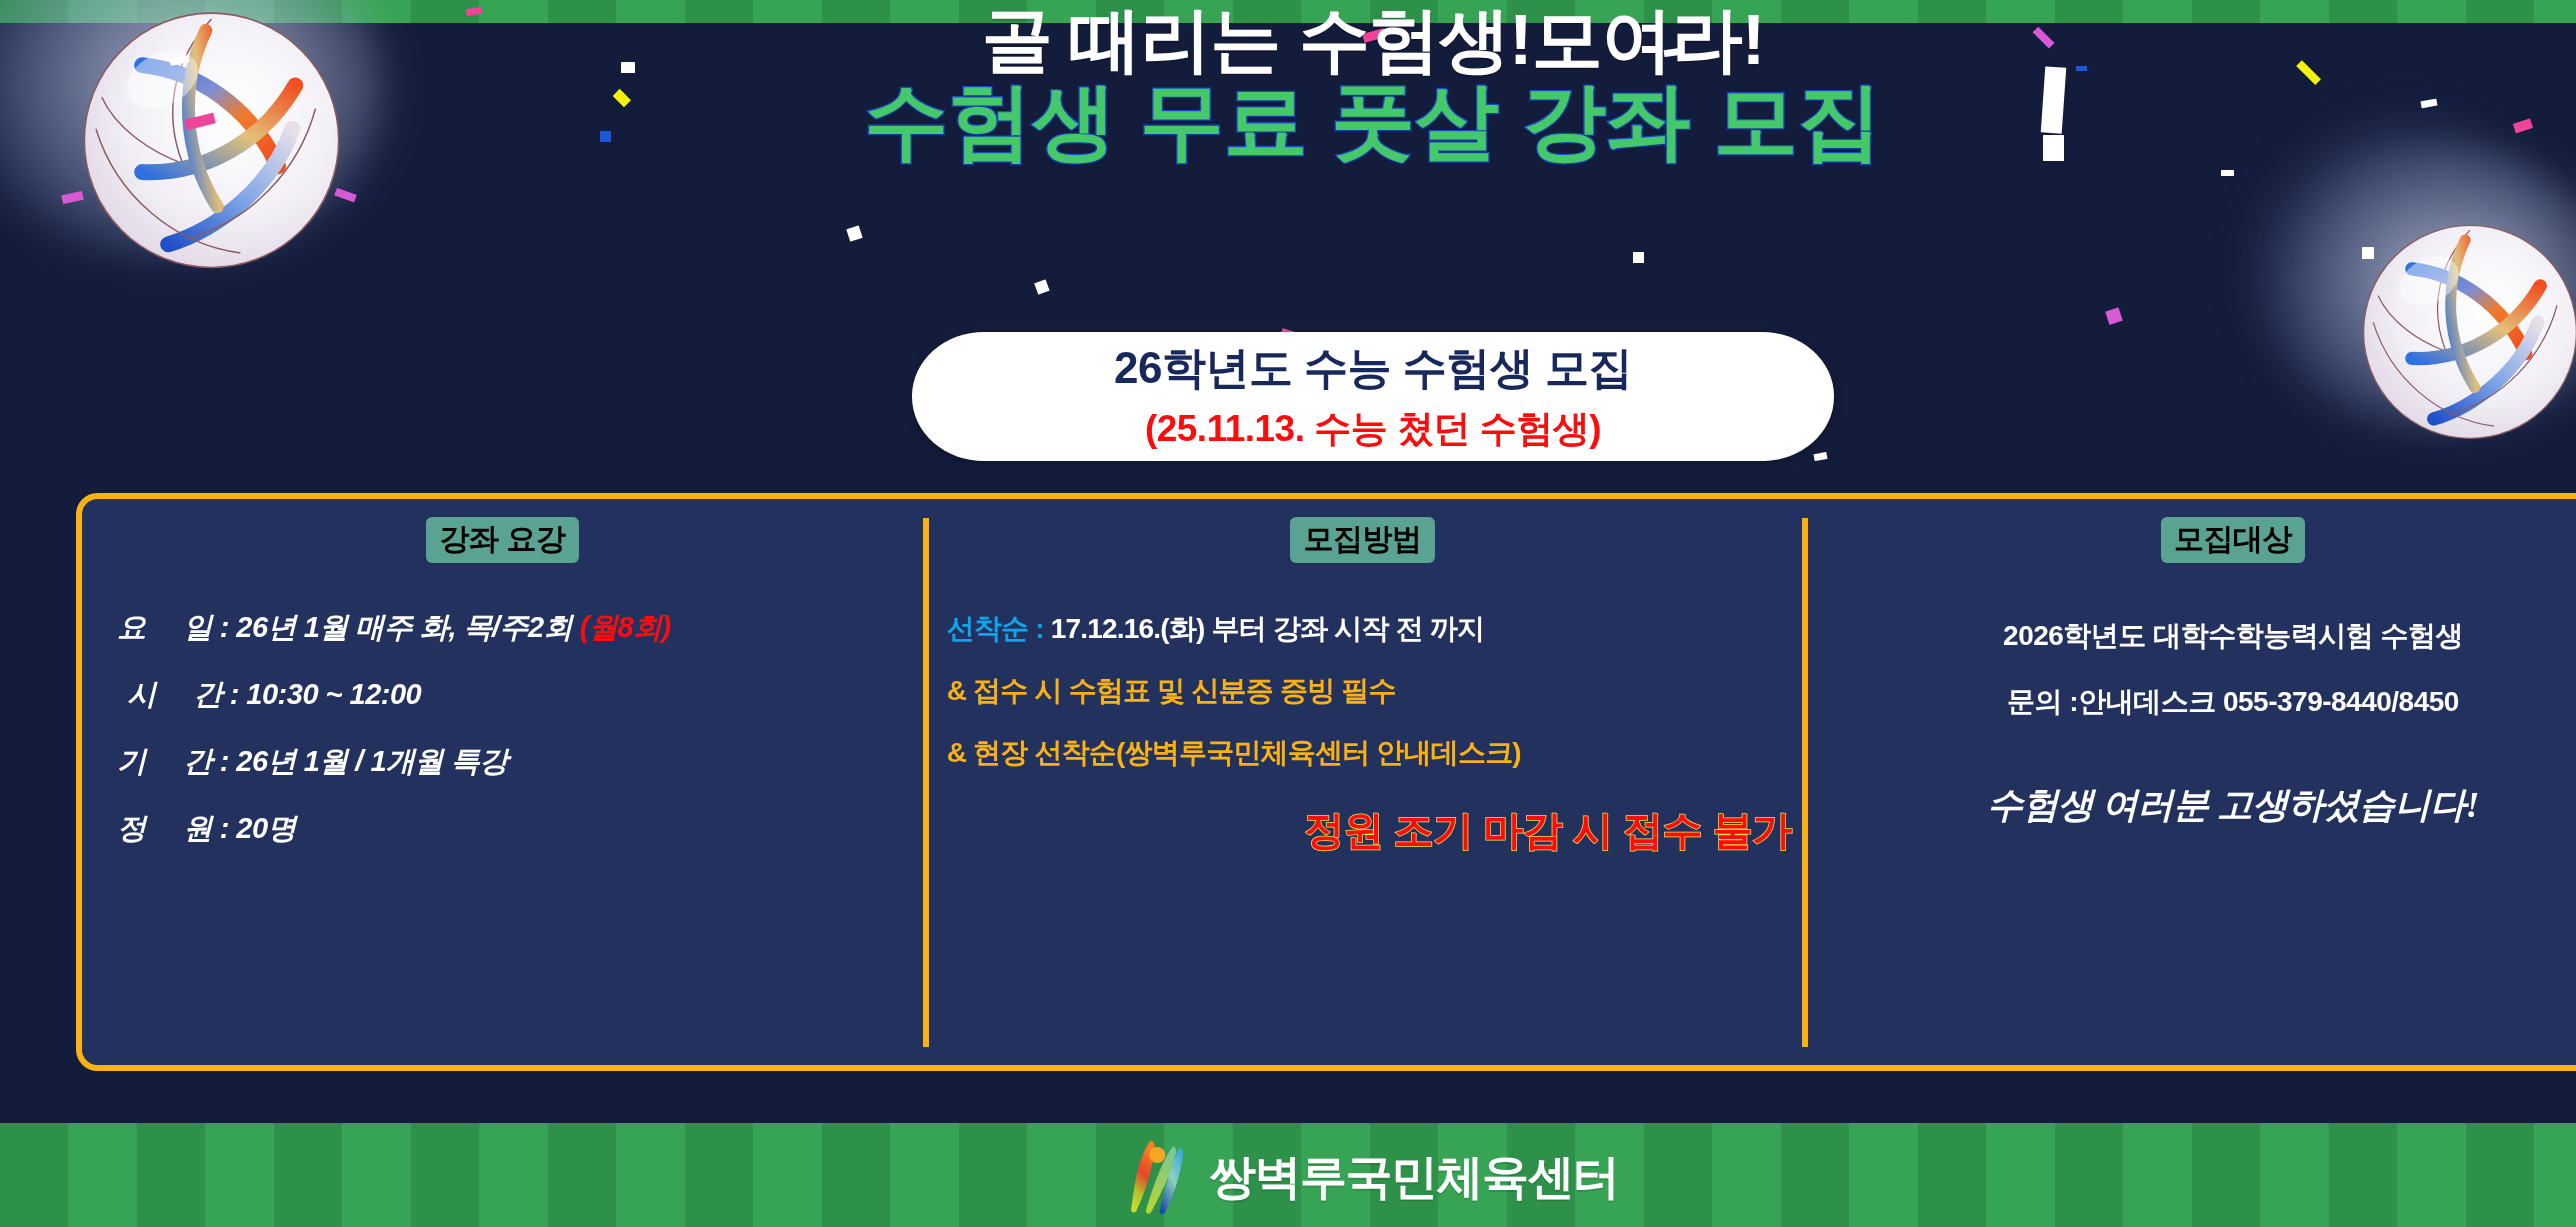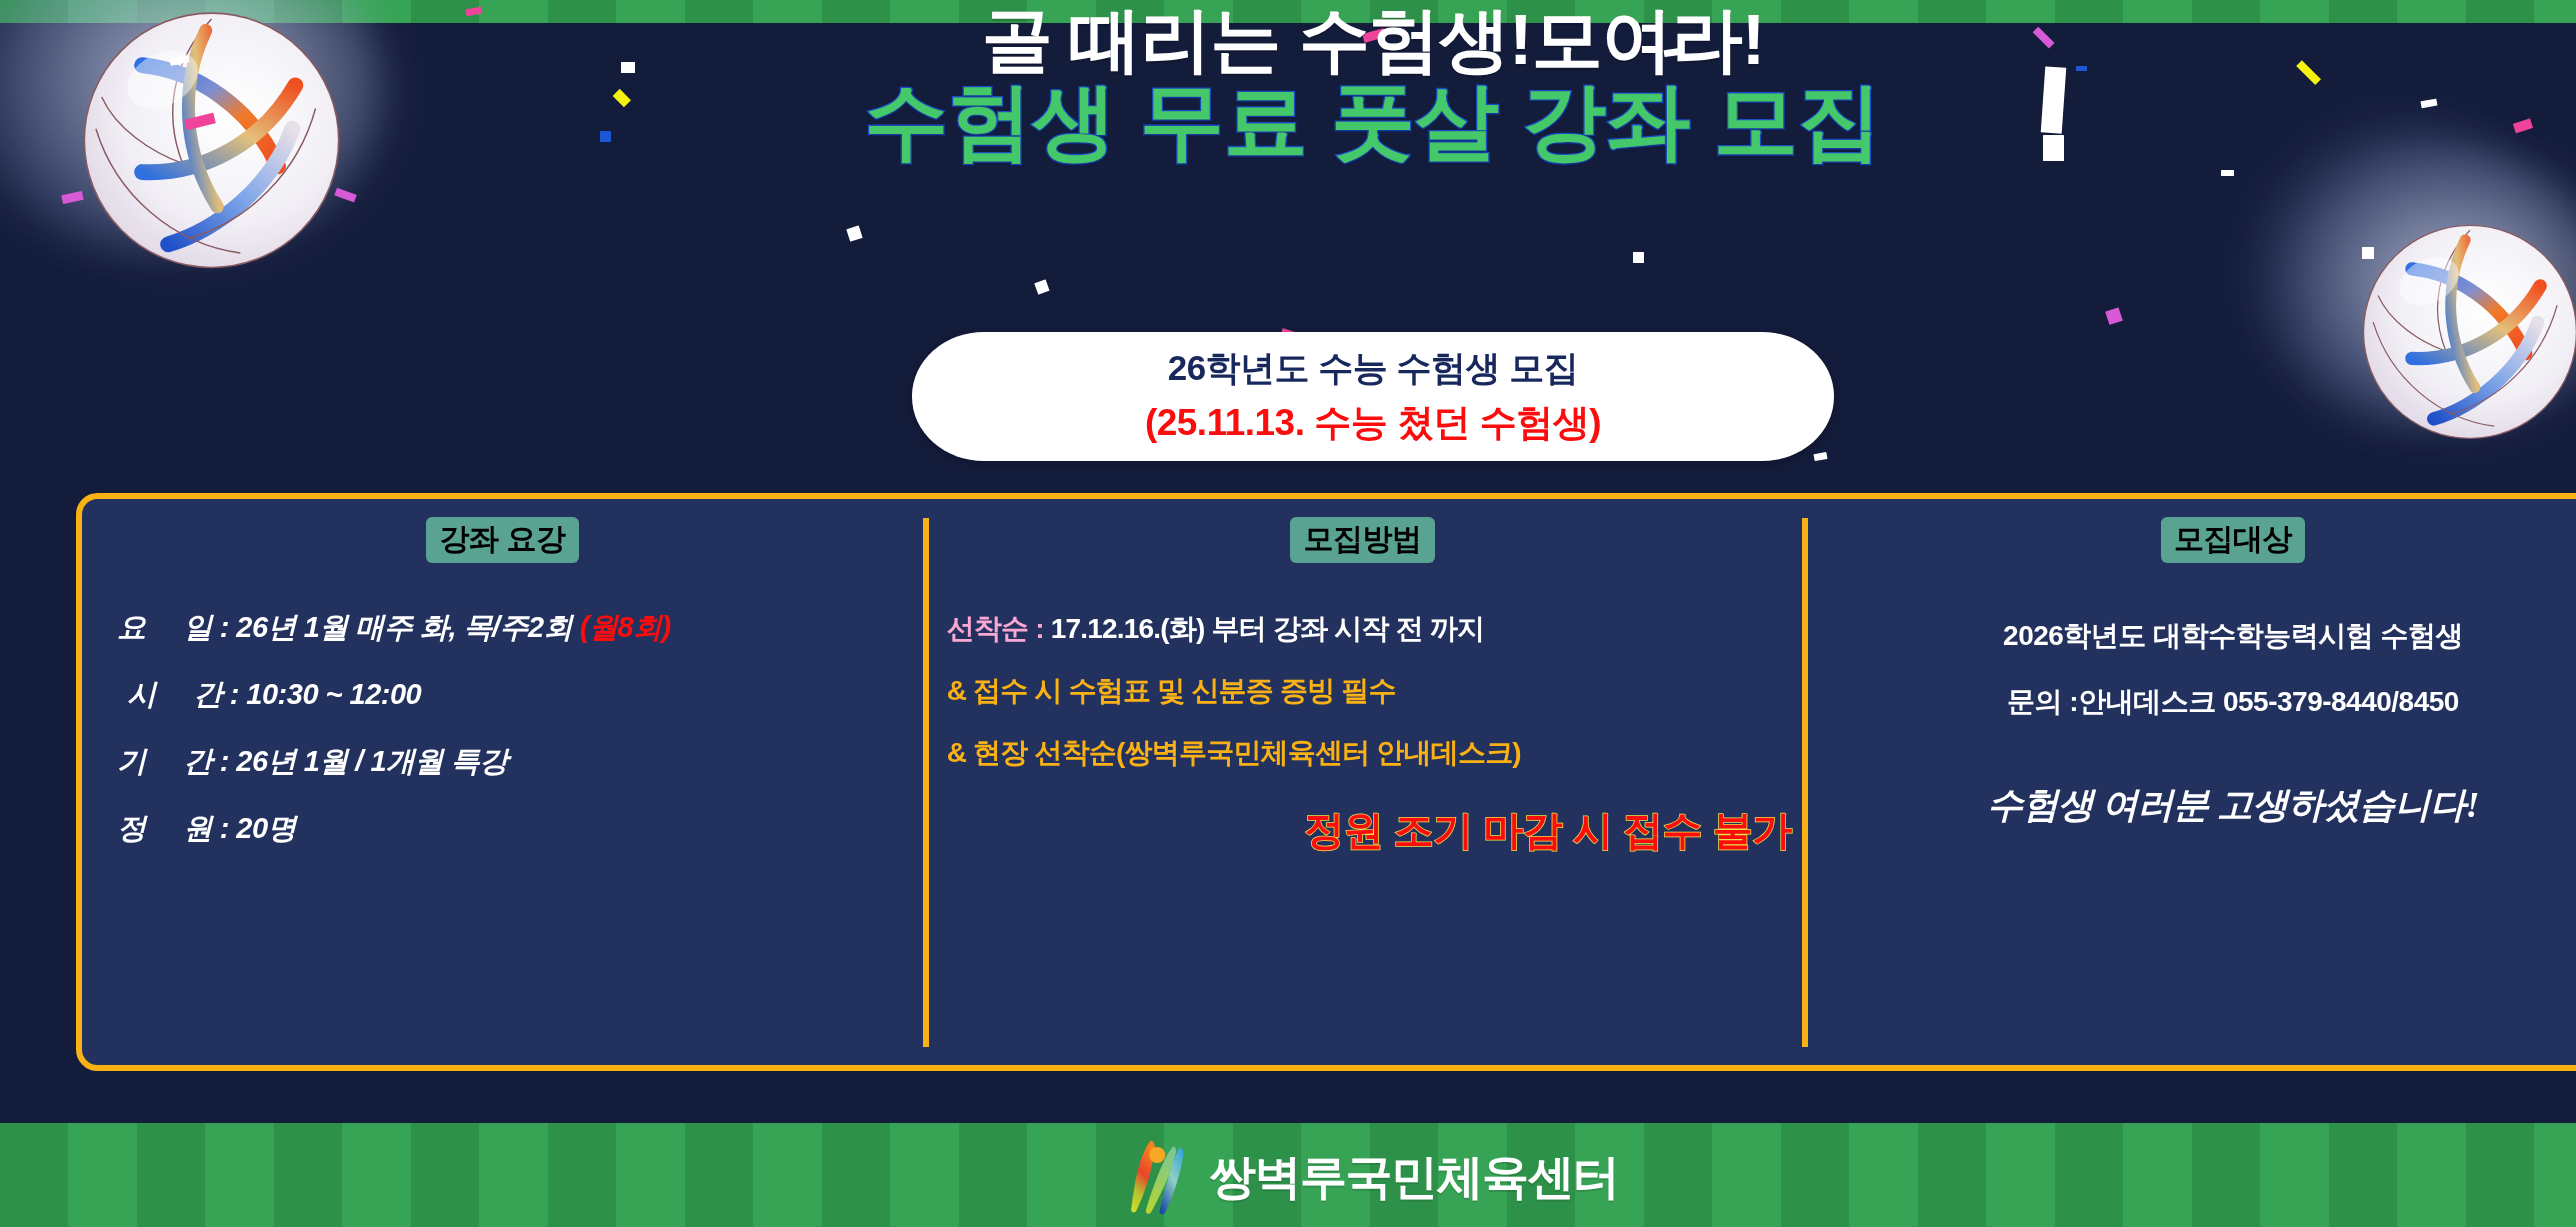--- a/index.html
+++ b/index.html
@@ -100,21 +100,21 @@
     left:50%; transform:translateX(-50%);
     top:332px;
     width:922px; height:129px;
     background:#ffffff;
     border-radius:72px/64px;
     display:flex; flex-direction:column;
     align-items:center; justify-content:center;
     box-shadow:0 3.1px 9.3px rgba(0,0,0,.25);
   }
   #pill-line1 {
-    font-weight:bold; font-size:35px;
+    font-weight:bold; font-size:44px;
     color:#18285c; letter-spacing:-0.5px;
     white-space:nowrap;
   }
   #pill-line2 {
     font-weight:bold; font-size:37px;
     color:#fb0d0d; letter-spacing:-0.5px;
     margin-top:5.2px; white-space:nowrap;
   }
 
   
@@ -179,21 +179,21 @@
   .body-mid {
     margin-top:47px;
     padding-left:13.4px;
     text-align:left;
   }
   .mid-line {
     font-weight:bold; font-size:28px;
     letter-spacing:-0.8px; white-space:nowrap;
     margin-bottom:24px; color:#ffffff;
   }
-  .tag-green { color:#f9a8d4; }
+  .tag-green { color:#0ea5e9; }
   .mid-amber { color:#fab114; }
   .mid-red {
     text-align:right;
     margin-top:31px;
     font-weight:bold; font-size:40px;
     color:#fb0d0d;
     -webkit-text-stroke:1.5px #e8e24a;
     paint-order:stroke fill;
     letter-spacing:-0.5px; white-space:nowrap;
   }

